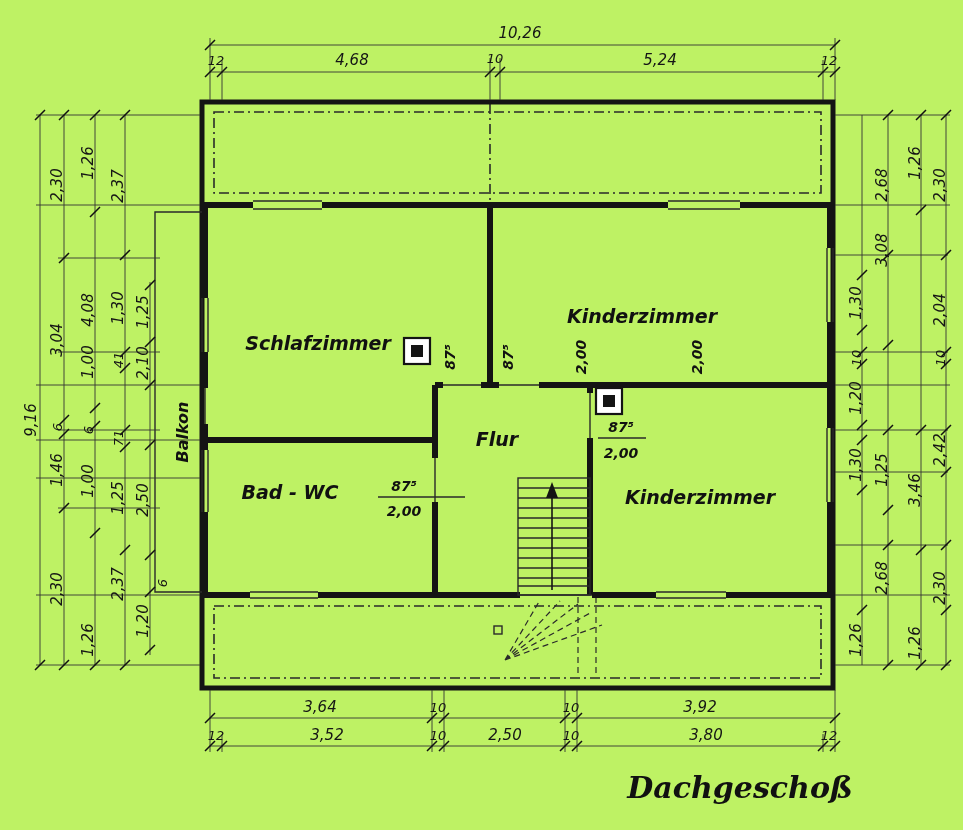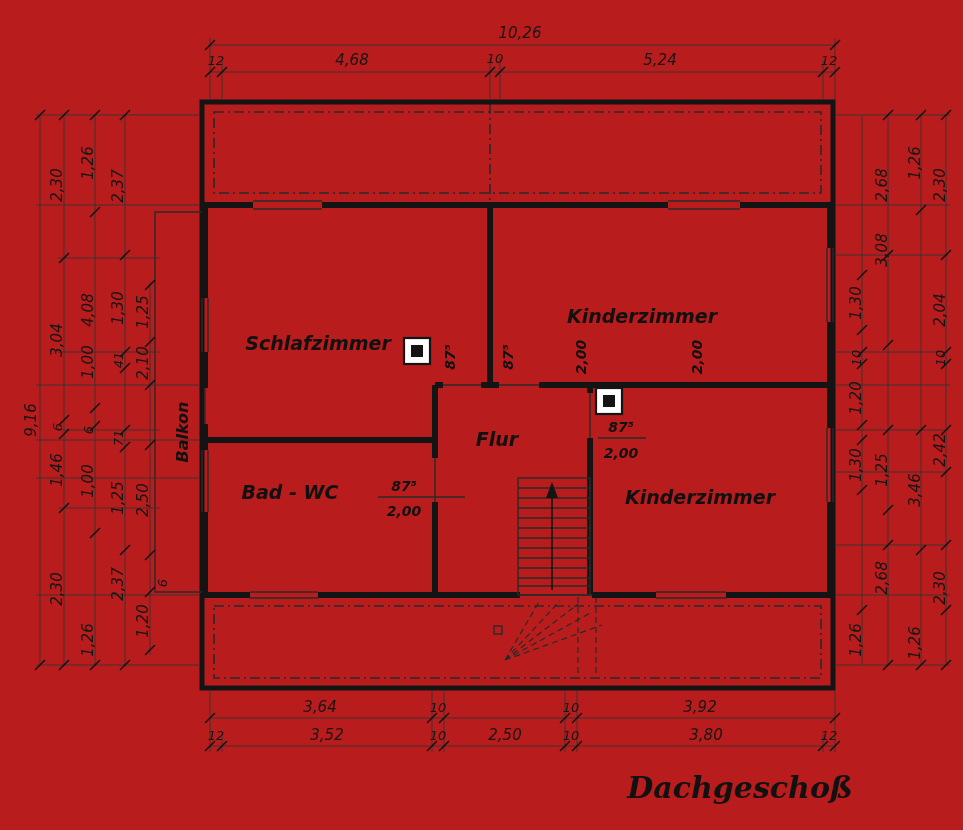--- a/index.html
+++ b/index.html
@@ -1,16 +1,16 @@
 <!DOCTYPE html>
 <html><head>
 <meta charset="utf-8">
 <style>
   html,body{margin:0;padding:0;background:#ffffff;}
-  .sheet{position:relative;width:963px;height:830px;background:#b91c1c;overflow:hidden;
+  .sheet{position:relative;width:963px;height:830px;background:#bef264;overflow:hidden;
          font-family:"DejaVu Sans",sans-serif;}
   svg{display:block}
   
   .outer{fill:none;stroke:#141414;stroke-width:5;}
   .thick{fill:none;stroke:#141414;stroke-width:6;stroke-linecap:butt;}
   .thin{fill:none;stroke:#2a2a2a;stroke-width:1.4;}
   .hair{fill:none;stroke:#333;stroke-width:0.9;}
   .dash{fill:none;stroke:#2a2a2a;stroke-width:1.6;stroke-dasharray:10 4 2 4;}
   .dashthin{fill:none;stroke:#2a2a2a;stroke-width:1.2;stroke-dasharray:6 4;}
   .tick{fill:none;stroke:#111;stroke-width:1.5;}

